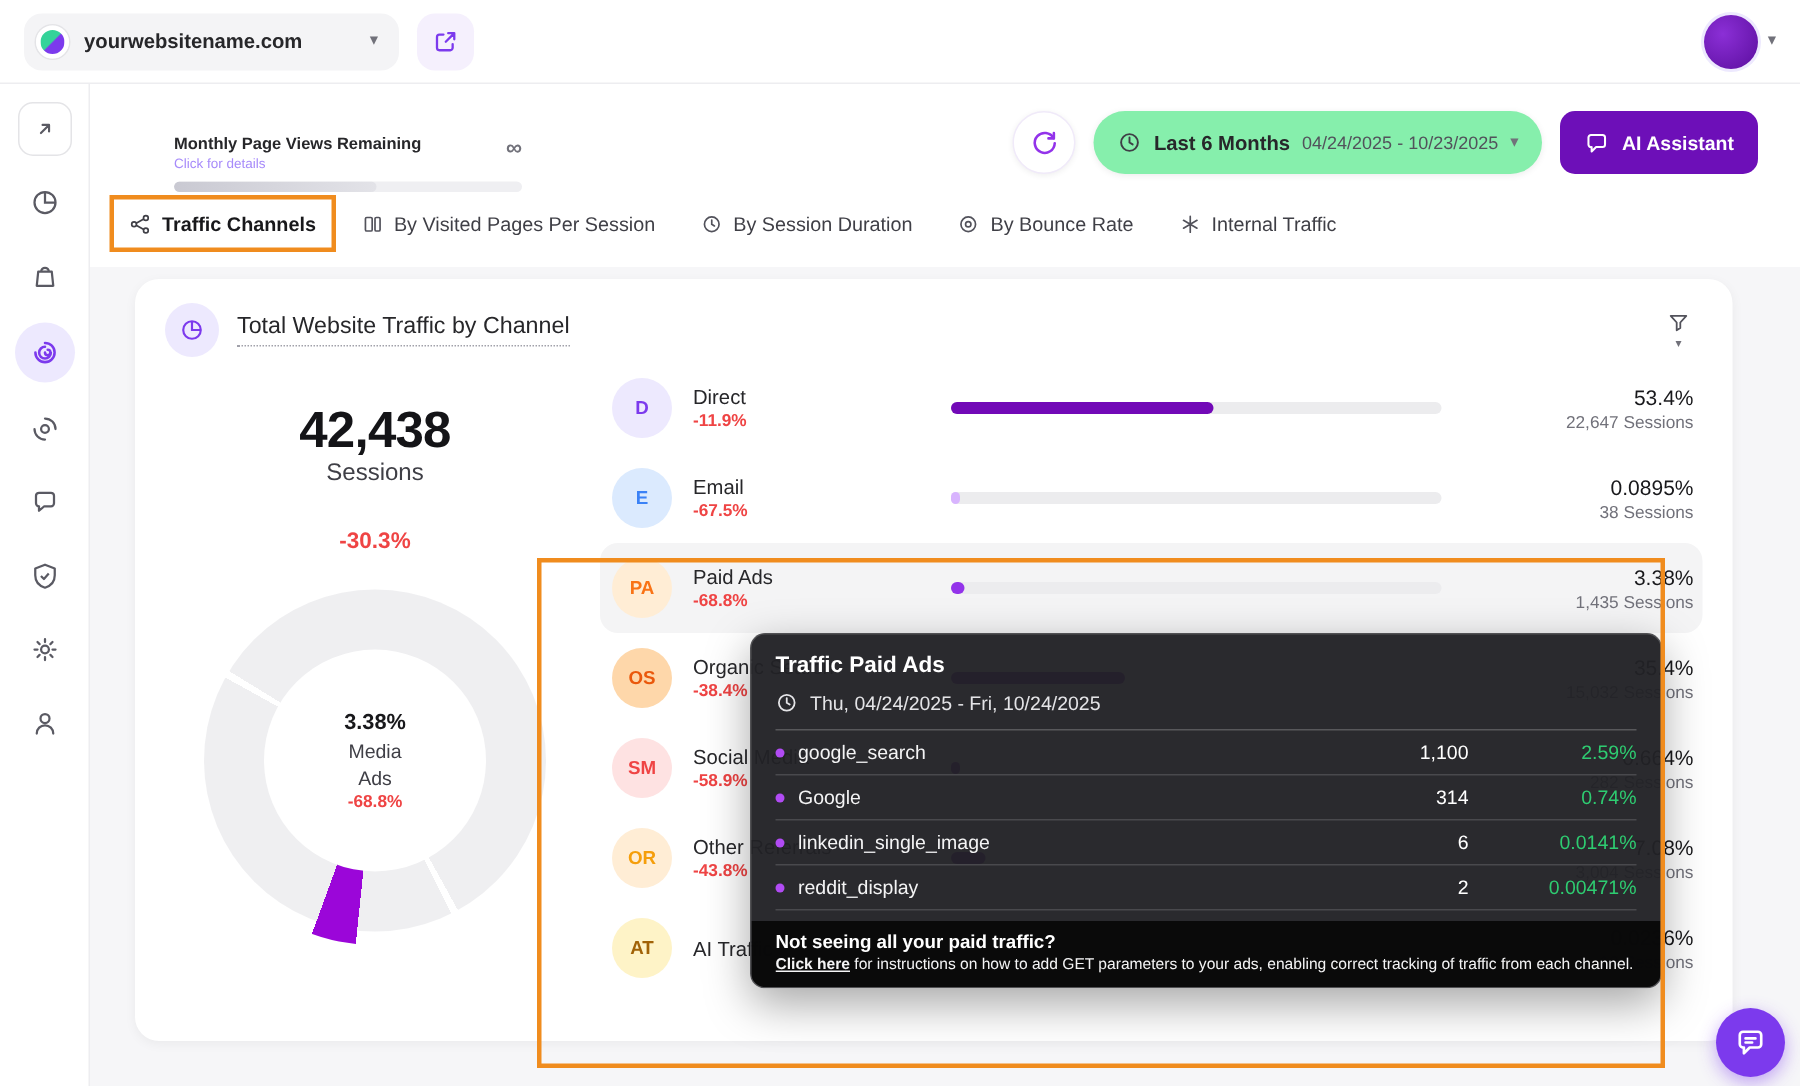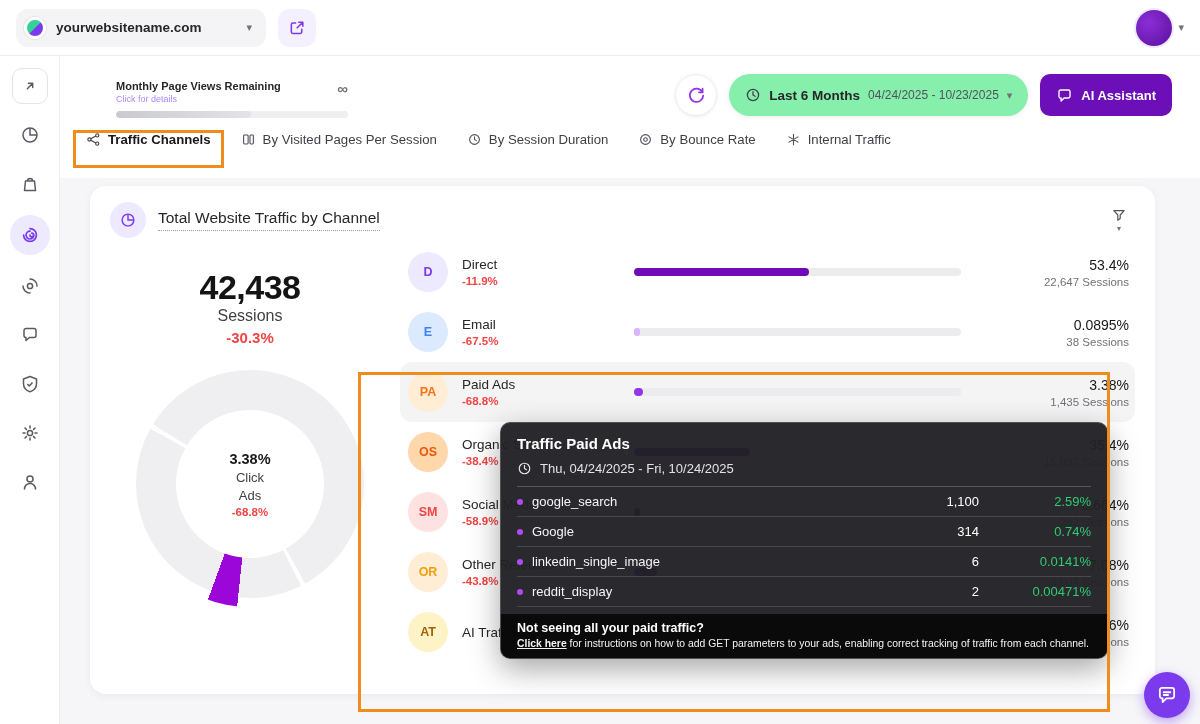--- a/index.html
+++ b/index.html
@@ -49,21 +49,21 @@
   .sb-item { width:36px; height:36px; border-radius:10px;
     display:flex; align-items:center; justify-content:center; cursor:pointer; }
   .sb-item.boxed { border:1px solid #e4e4e7; }
   .sb-item.active { background:#ede9fe; border-radius:50%; width:40px; height:40px; }
 
   
   .main { position:absolute; top:56px; left:60px; right:0; bottom:0; background:#fff; }
   .hdr { display:flex; align-items:flex-start; padding:18px 28px 0 26px; }
   .page-title { font-size:27px; font-weight:bold; letter-spacing:-0.5px; color:#141417;
     border-bottom:2px solid #cfcfd6; padding-bottom:5px; }
-  .mpv { margin-left:30px; width:232px; margin-top:6px; }
+  .mpv { margin-left:30px; width:232px; margin-top:16px; }
   .mpv-top { display:flex; align-items:flex-start; }
   .mpv-label { font-size:11px; font-weight:bold; color:#27272a; }
   .mpv-link { font-size:9px; color:#a78bfa; margin-top:2px; cursor:pointer; }
   .mpv-inf { margin-left:auto; color:#71717a; font-weight:bold; font-size:15px; }
   .mpv-bar { margin-top:7px; height:7px; border-radius:4px; background:#efeff2; overflow:hidden; }
   .mpv-fill { height:100%; width:58%; border-radius:4px;
     background:linear-gradient(90deg,#c9c9d2,#e3e3e8); }
   .hdr-right { margin-left:auto; display:flex; align-items:center; gap:12px; }
   .refresh-btn { width:42px; height:42px; border-radius:50%; background:#fff; border:1px solid #f0eaf9;
     box-shadow:0 1px 4px rgba(0,0,0,.07); display:flex; align-items:center; justify-content:center; cursor:pointer; }
@@ -89,21 +89,21 @@
     display:flex; align-items:center; justify-content:center; }
   .card-title { font-size:15.5px; color:#27272a; border-bottom:1.5px dotted #a1a1aa; padding-bottom:3px; }
   .filter-wrap { margin-left:auto; display:flex; flex-direction:column; align-items:center; gap:1px;
     cursor:pointer; padding:4px 8px; }
   .filter-chev { font-size:8px; color:#71717a; }
 
   .card-body { display:flex; margin-top:4px; }
   .left-col { width:280px; text-align:center; padding-top:26px; flex:none; }
   .big-num { font-size:34px; font-weight:bold; color:#141417; letter-spacing:-0.5px; }
   .big-label { font-size:16px; color:#3f3f46; margin-top:0; }
-  .big-chg { font-size:15px; font-weight:bold; color:#ef4444; margin-top:4px; }
+  .big-chg { font-size:15px; font-weight:bold; color:#ef4444; margin-top:27px; }
   .donut-wrap { position:relative; width:228px; height:228px; margin:24px auto 0; }
   .donut-wedge { position:absolute; inset:-9px; border-radius:50%;
     background:conic-gradient(from 186deg,#9b06d9 0deg 14deg, transparent 14deg 360deg); }
   .donut-ring { position:absolute; inset:0; border-radius:50%;
     background:conic-gradient(#efeff1 0deg 151deg, #fff 151deg 153.5deg, #efeff1 153.5deg 186deg,
       transparent 186deg 200deg, #efeff1 200deg 299deg, #fff 299deg 301.5deg, #efeff1 301.5deg 360deg); }
   .donut-hole { position:absolute; inset:40px; background:#fff; border-radius:50%;
     display:flex; flex-direction:column; align-items:center; justify-content:center; gap:3px; }
   .dh-pct { font-size:14.5px; font-weight:bold; color:#18181b; }
   .dh-line { font-size:13px; color:#3f3f46; }
@@ -326,21 +326,21 @@
 
         <div class="left-col">
           <div class="big-num">42,438</div>
           <div class="big-label">Sessions</div>
           <div class="big-chg">-30.3%</div>
           <div class="donut-wrap">
             <div class="donut-wedge"></div>
             <div class="donut-ring"></div>
             <div class="donut-hole">
               <span class="dh-pct">3.38%</span>
-              <span class="dh-line">Click</span>
+              <span class="dh-line">Media</span>
               <span class="dh-line">Ads</span>
               <span class="dh-chg">-68.8%</span>
             </div>
           </div>
         </div>
 
         <div class="rows-col">
 
           <div class="crow">
             <div class="cav" style="background: rgb(237, 233, 254); color: rgb(124, 58, 237);">

